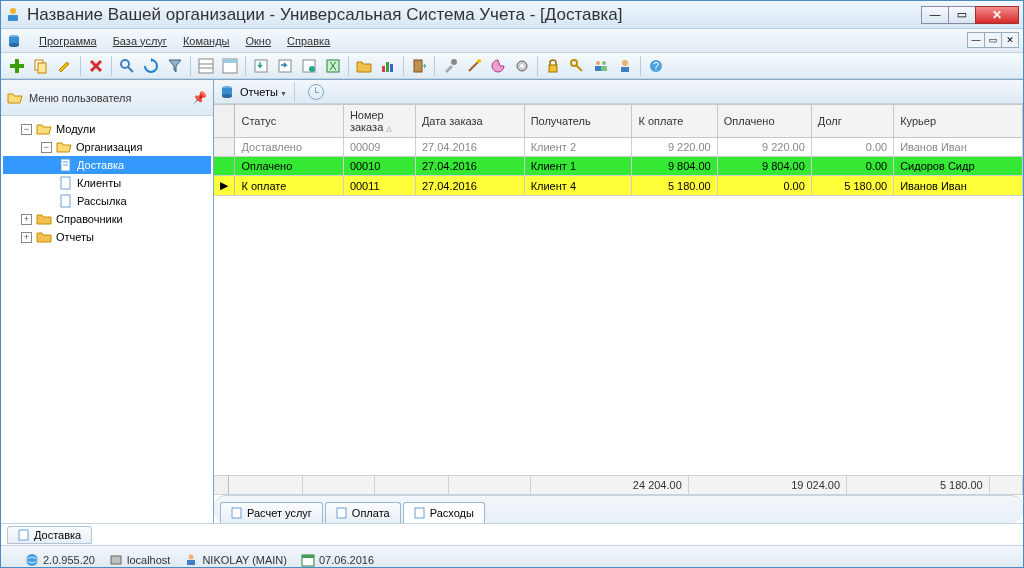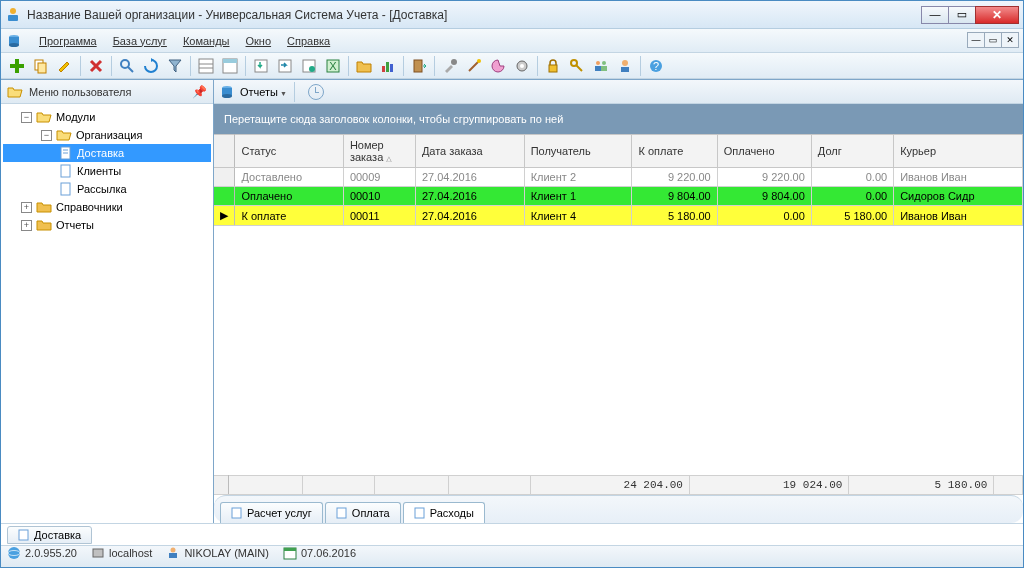--- a/index.html
+++ b/index.html
@@ -2,21 +2,21 @@
 <html><head>
 <meta charset="utf-8">
 <style>
 *{box-sizing:border-box;margin:0;padding:0;font-family:Tahoma,Arial,sans-serif;font-size:11px;}
 body{background:#fff;overflow:hidden;width:1024px;height:568px;position:relative;}
 .window{width:1024px;height:568px;border:1px solid #4a8bc2;background:#fff;position:relative;display:flex;flex-direction:column;}
 
 
 .titlebar{height:28px;background:linear-gradient(#f0f6fc,#d7e7f5);display:flex;align-items:center;padding:0 4px;border-bottom:1px solid #b5cde0;}
 .title-icon{width:16px;height:16px;margin-right:6px;}
-.titlebar .title{flex:1;color:#333;font-size:12px;}
+.titlebar .title{flex:1;color:#333;font-size:17px;}
 .win-controls{display:flex;gap:0;}
 .win-btn{width:28px;height:18px;border:1px solid #88a;background:linear-gradient(#f6f9fc,#d9e6f0);display:flex;align-items:center;justify-content:center;margin-left:-1px;}
 .win-close{background:linear-gradient(#f28c8c,#d82a2a);border-color:#a03030;color:#fff;width:44px;}
 .win-btn span{font-size:11px;line-height:1;}
 .win-close span{font-weight:bold;font-size:12px;}
 
 
 .menubar{height:24px;background:linear-gradient(#f5f9fc,#e0ecf5);display:flex;align-items:center;padding:0 6px;border-bottom:1px solid #c3d5e3;position:relative;}
 .menubar .db-icon{width:14px;height:14px;margin-right:10px;}
 .menubar .mitem{padding:3px 8px;color:#333;text-decoration:underline;}
@@ -25,21 +25,21 @@
 
 
 .toolbar{height:26px;background:linear-gradient(#f5f9fc,#e0ecf5);display:flex;align-items:center;padding:0 4px;border-bottom:1px solid #c3d5e3;}
 .tbtn{width:22px;height:22px;display:flex;align-items:center;justify-content:center;margin:0 1px;}
 .tsep{width:1px;height:20px;background:#b5cde0;margin:0 3px;}
 .iconbox{width:16px;height:16px;}
 
 
 .body{flex:1;display:flex;border-top:1px solid #7ea6c9;min-height:0;}
 .sidebar{width:213px;border-right:1px solid #7ea6c9;display:flex;flex-direction:column;background:#fff;}
-.sidebar-hdr{height:24px;background:linear-gradient(#f3f7fb,#dfeaf3);display:flex;align-items:center;padding:0 6px;border-bottom:1px solid #c3d5e3;}
+.sidebar-hdr{height:36px;background:linear-gradient(#f3f7fb,#dfeaf3);display:flex;align-items:center;padding:0 6px;border-bottom:1px solid #c3d5e3;}
 .sidebar-hdr .folder-icon{width:16px;height:16px;margin-right:6px;}
 .sidebar-hdr .t{flex:1;color:#333;}
 .pin{font-size:12px;color:#444;}
 .tree{padding:4px 2px;}
 .tnode{display:flex;align-items:center;height:18px;padding-left:4px;}
 .tnode .exp{width:11px;height:11px;border:1px solid #888;background:#fff;display:flex;align-items:center;justify-content:center;font-size:9px;line-height:1;color:#555;margin-right:4px;}
 .tnode .folder{width:16px;height:16px;margin-right:4px;}
 .tnode .doc{width:14px;height:14px;margin-right:4px;}
 .lv1{padding-left:18px;}
 .lv2{padding-left:38px;}
@@ -61,31 +61,31 @@
 .gridwrap{flex:1;position:relative;background:#fff;min-height:0;overflow:hidden;}
 table{border-collapse:collapse;width:100%;}
 th{background:#f3f3f3;border:1px solid #c7c7c7;padding:4px 6px;text-align:left;font-weight:normal;color:#333;height:32px;vertical-align:middle;}
 th.num{white-space:normal;width:72px;}
 td{border:1px solid #d0d0d0;padding:3px 6px;height:18px;}
 .r-gray td{color:#888;}
 .r-green td{background:#34e834;color:#000;}
 .r-yellow td{background:#ffff3a;color:#000;}
 .right{text-align:right;}
 .row-ind{width:14px;text-align:center;border-left:none;border-right:1px solid #bbb;background:#f0f0f0;}
-tfoot td{background:#f3f3f3;color:#333;font-weight:normal;font-family:Liberation Mono, monospace;}
+tfoot td{background:#f3f3f3;color:#333;font-weight:normal;}
 
 .tabsrow{height:28px;background:linear-gradient(#f3f7fb,#e7eff7);display:flex;align-items:flex-end;padding:0 6px;border-top:1px solid #c3d5e3;border-radius:12px;}
 .tab{border:1px solid #9ab9cf;border-bottom:none;padding:4px 10px;background:linear-gradient(#fbfdfe,#e6eef6);display:flex;align-items:center;margin-right:2px;border-radius:3px 3px 0 0;}
 .tab.active{background:#fff;}
 .tab .doc{width:12px;height:12px;margin-right:4px;}
 
 .bottom-tabs{height:22px;border-top:1px solid #c3d5e3;display:flex;align-items:center;padding:2px 6px;background:#fff;}
 .btab{border:1px solid #b0c4d4;padding:2px 10px;background:linear-gradient(#fbfdfe,#e6eef6);display:flex;align-items:center;font-size:11px;border-radius:3px 3px 0 0;}
 
-.statusbar{height:22px;background:linear-gradient(#f3f7fb,#dfeaf3);display:flex;align-items:flex-start;padding:0 6px;border-top:1px solid #c3d5e3;}
+.statusbar{height:22px;background:linear-gradient(#f3f7fb,#dfeaf3);display:flex;align-items:flex-end;padding:0 24px;border-top:1px solid #c3d5e3;}
 .sitem{display:flex;align-items:center;margin-right:14px;color:#333;}
 .sitem .sicon{width:14px;height:14px;margin-right:4px;}
 
 
 svg{width:100%;height:100%;}
 </style>
 </head>
 <body>
 
 <div class="window">
@@ -361,21 +361,20 @@
         <span class="db-icon"><svg viewBox="0 0 14 14">
               <ellipse cx="7" cy="3" rx="5" ry="2" fill="#66aee6"></ellipse>
               <rect x="2" y="3" width="10" height="8" fill="#3a8dd0"></rect>
               <ellipse cx="7" cy="11" rx="5" ry="2" fill="#2a6aa0"></ellipse>
             </svg></span>
         <span class="dd"><span>Отчеты</span><span class="arrow">▼</span></span>
         <div class="tsep"></div>
         <div class="clock"></div>
       </div>
 
-      <div class="groupzone">Перетащите сюда заголовок колонки, чтобы сгруппировать по ней</div>
 
       <div class="gridwrap">
         <table>
           <thead>
             <tr>
               <th class="row-ind"></th>
               <th>Статус</th>
               <th class="num"><span>Номер заказа</span> <span style="font-size:7px;color:#888">△</span></th>
               <th>Дата заказа</th>
               <th>Получатель</th>

